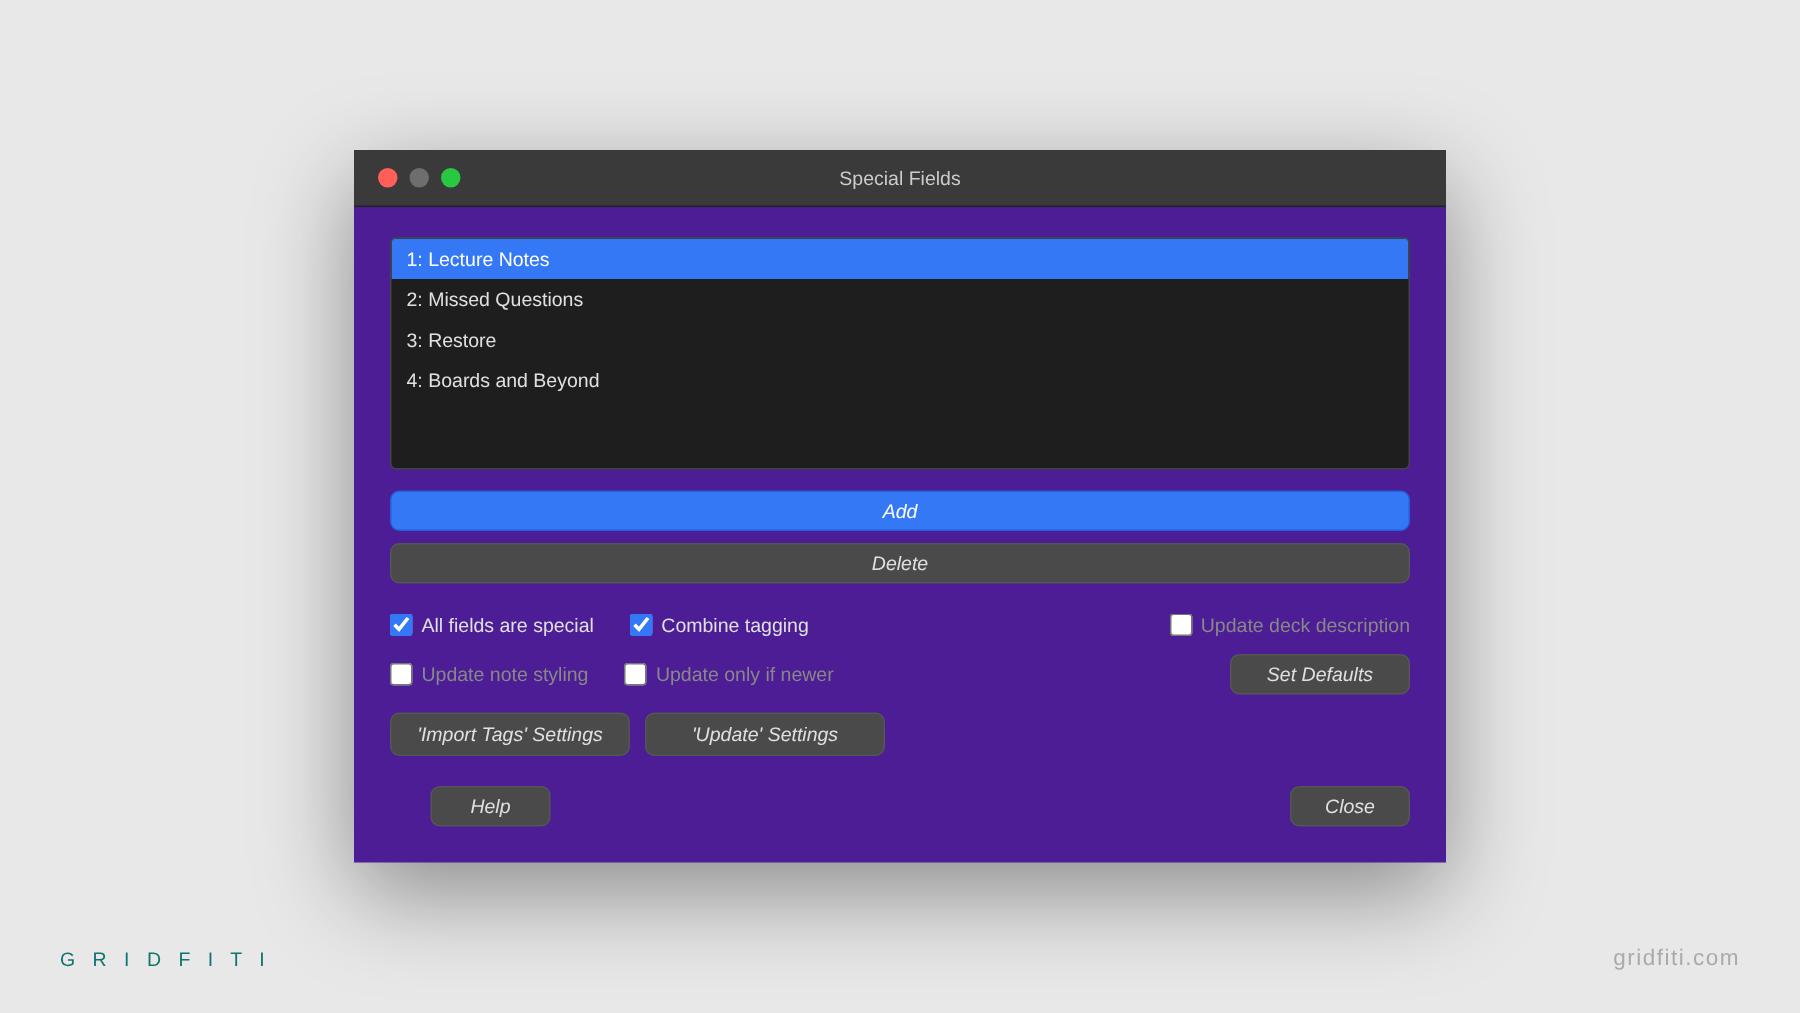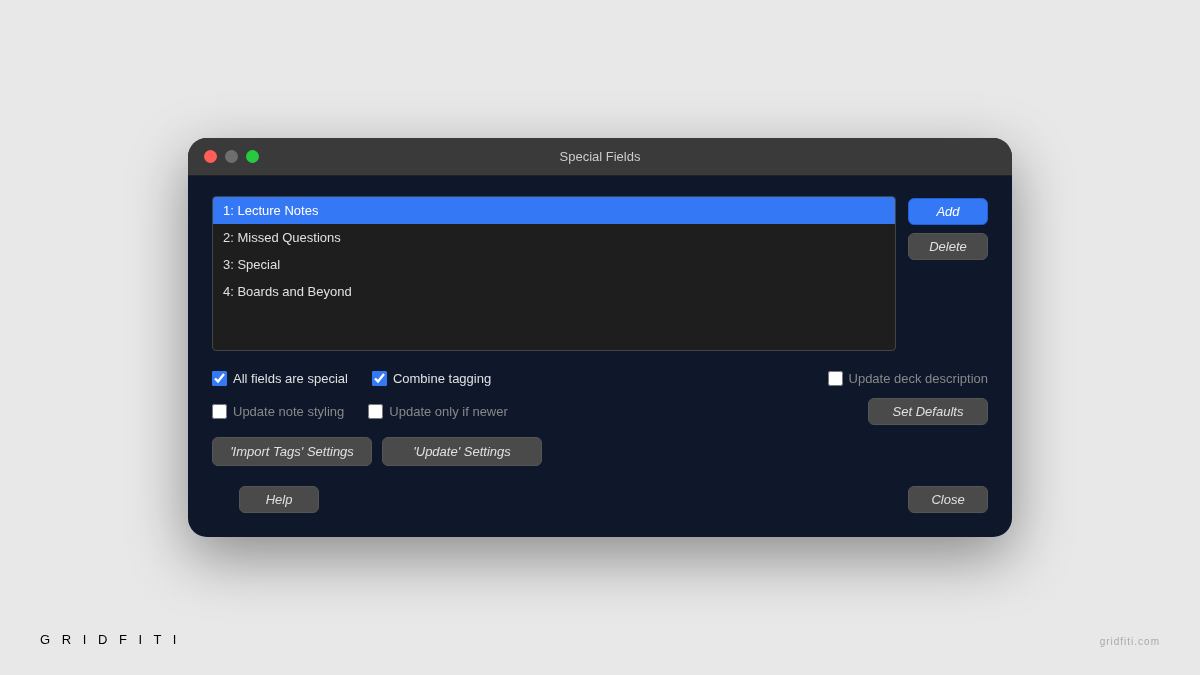--- a/index.html
+++ b/index.html
@@ -12,39 +12,39 @@
       align-items: center;
       justify-content: center;
       font-family: -apple-system, BlinkMacSystemFont, 'Helvetica Neue', Arial, sans-serif;
       position: relative;
     }
 
     .watermark-left {
       position: absolute;
       bottom: 28px;
       left: 40px;
-      color: #000000;
+      color: #0f766e;
       font-size: 13px;
       letter-spacing: 4px;
       font-weight: 400;
     }
 
     .watermark-right {
       position: absolute;
       bottom: 28px;
       right: 40px;
       color: #aaa;
-      font-size: 10px;
+      font-size: 15px;
       letter-spacing: 1px;
     }
 
     .window {
-      width: 824px;
-      background: #0f172a;
-      border-radius: 19px;
+      width: 728px;
+      background: #4c1d95;
+      border-radius: 0;
       overflow: hidden;
       box-shadow: 0 20px 60px rgba(0,0,0,0.4);
     }
 
     .titlebar {
       background: #3a3a3a;
       padding: 12px 16px;
       display: flex;
       align-items: center;
       position: relative;
@@ -77,20 +77,21 @@
     }
 
     .content {
       padding: 20px 24px 24px;
     }
 
     .main-area {
       display: flex;
       gap: 12px;
       margin-bottom: 20px;
+      flex-direction: column;
     }
 
     .list-container {
       flex: 1;
       background: #1e1e1e;
       border: 1px solid #444;
       border-radius: 4px;
       overflow: hidden;
       min-height: 155px;
     }
@@ -214,21 +215,21 @@
     </div>
     <span class="titlebar-title">Special Fields</span>
   </div>
 
   <div class="content">
 
     <div class="main-area">
       <div class="list-container">
         <div class="list-item selected">1: Lecture Notes</div>
         <div class="list-item">2: Missed Questions</div>
-        <div class="list-item">3: Special</div>
+        <div class="list-item">3: Restore</div>
         <div class="list-item">4: Boards and Beyond</div>
       </div>
       <div class="button-group">
         <button class="btn btn-primary">Add</button>
         <button class="btn">Delete</button>
       </div>
     </div>
 
     <div class="options-section">
 

